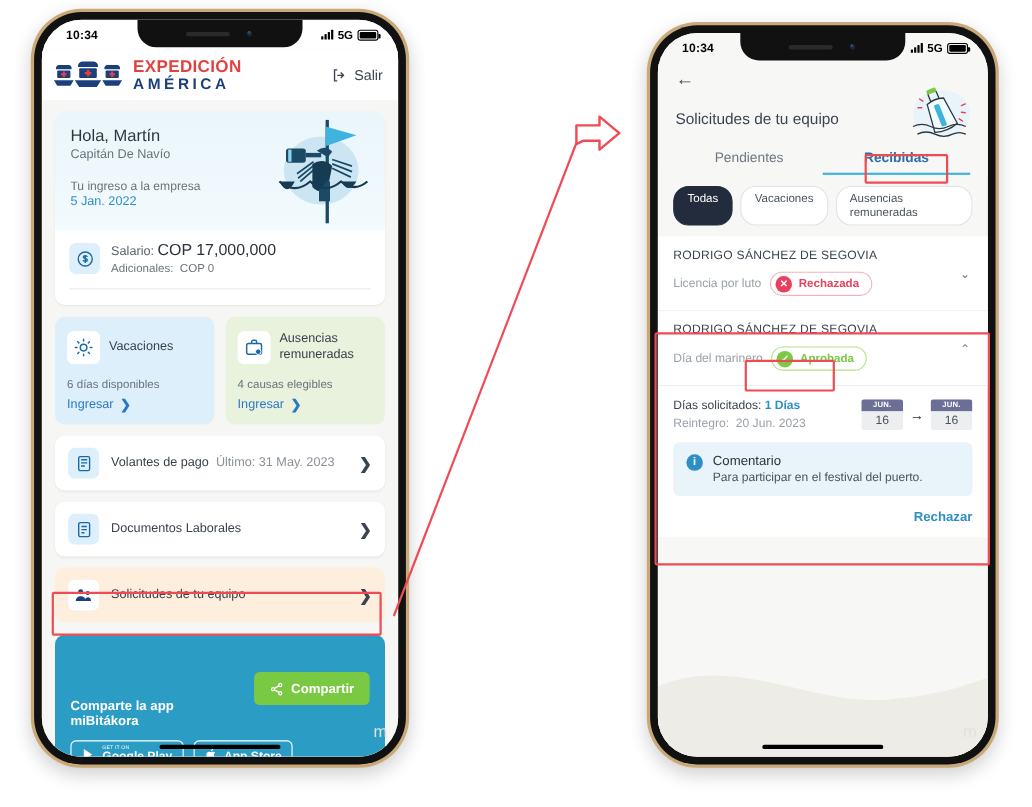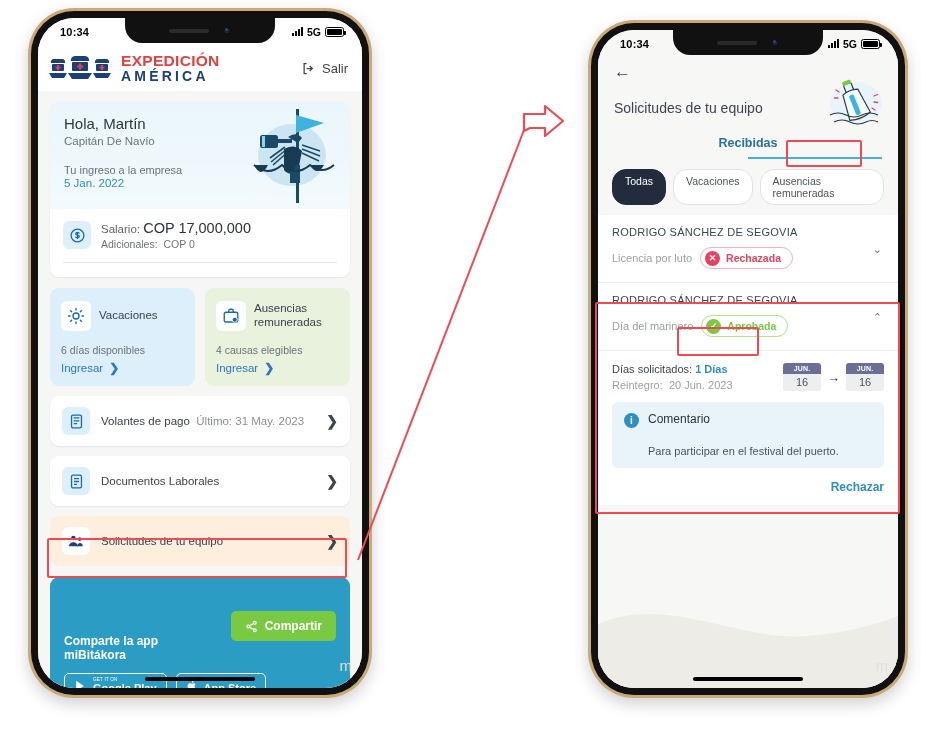--- a/index.html
+++ b/index.html
@@ -181,21 +181,21 @@
   .d-rein { font-size:11px; color:#9aa1a9; margin-top:4px; }
   .dates { display:flex; align-items:center; gap:6px; }
   .dchip { width:38px; border-radius:3px; overflow:hidden; text-align:center; }
   .dchip .m { background:#6b6f96; color:#fff; font-size:7px; font-weight:bold; padding:2px 0; letter-spacing:.2px; }
   .dchip .d { background:#eceef0; color:#4a535d; font-size:11px; padding:2px 0 3px; }
   .arrow-mid { color:#2d3640; font-size:13px; font-weight:bold; }
 
   .comment { background:#e9f3fa; border-radius:6px; padding: 10px 12px 11px; margin-top: 11px; display:flex; gap:9px; }
   .c-ico { width:15px; height:15px; border-radius:50%; background:#2e8fc6; color:#fff; font-size:10px; font-weight:bold; display:flex; align-items:center; justify-content:center; flex:0 0 auto; margin-top:1px; }
   .c-title { font-size:12px; color:#2b333c; }
-  .c-text { font-size:11px; color:#4a535d; margin-top:19px; }
+  .c-text { font-size:11px; color:#4a535d; margin-top:2px; }
   .reject-link { text-align:right; font-size:12px; color:#2e8fc6; font-weight:bold; margin-top: 12px; }
 
   .wave { position:absolute; left:0; right:0; bottom:0; height:110px; }
 
   
   .redbox { position:absolute; border:2.5px solid #ef4b54; border-radius:2px; pointer-events:none; z-index: 20; }
   #rb-left      { left: 47px;  top: 538px; width: 300px; height: 40px; }
   #rb-recibidas { left: 786px; top: 140px; width: 76px;  height: 27px; }
   #rb-card      { left: 595px; top: 302px; width: 305px; height: 212px; }
   #rb-aprobada  { left: 677px; top: 327px; width: 82px;  height: 29px; }
@@ -490,20 +490,21 @@
                 <path d="M14 23 l-3.5 0"></path>
               <path d="M50 21 l3.5 -1.5"></path>
                 <path d="M50 27 l3.5 .5"></path>
                 <path d="M48 33 l3 2"></path>
             </g>
             <path d="M6 40 q8 -4 16 0 q8 4 16 0 q8 -4 16 0" fill="none" stroke="#2d3640" stroke-width="1.2"></path>
             <path d="M10 47 q8 -4 16 0 q8 4 16 0 q6 -3 12 0" fill="none" stroke="#2d3640" stroke-width="1.2"></path>
           </svg>
 
           <div class="tabs">
+            <div class="tab">Pendientes</div>
             <div class="tab active">Recibidas</div>
             <div class="tab-underline"></div>
           </div>
         </div>
 
         <div class="filters">
           <div class="pill active">Todas</div>
           <div class="pill">Vacaciones</div>
           <div class="pill">Ausencias remuneradas</div>
         </div>

